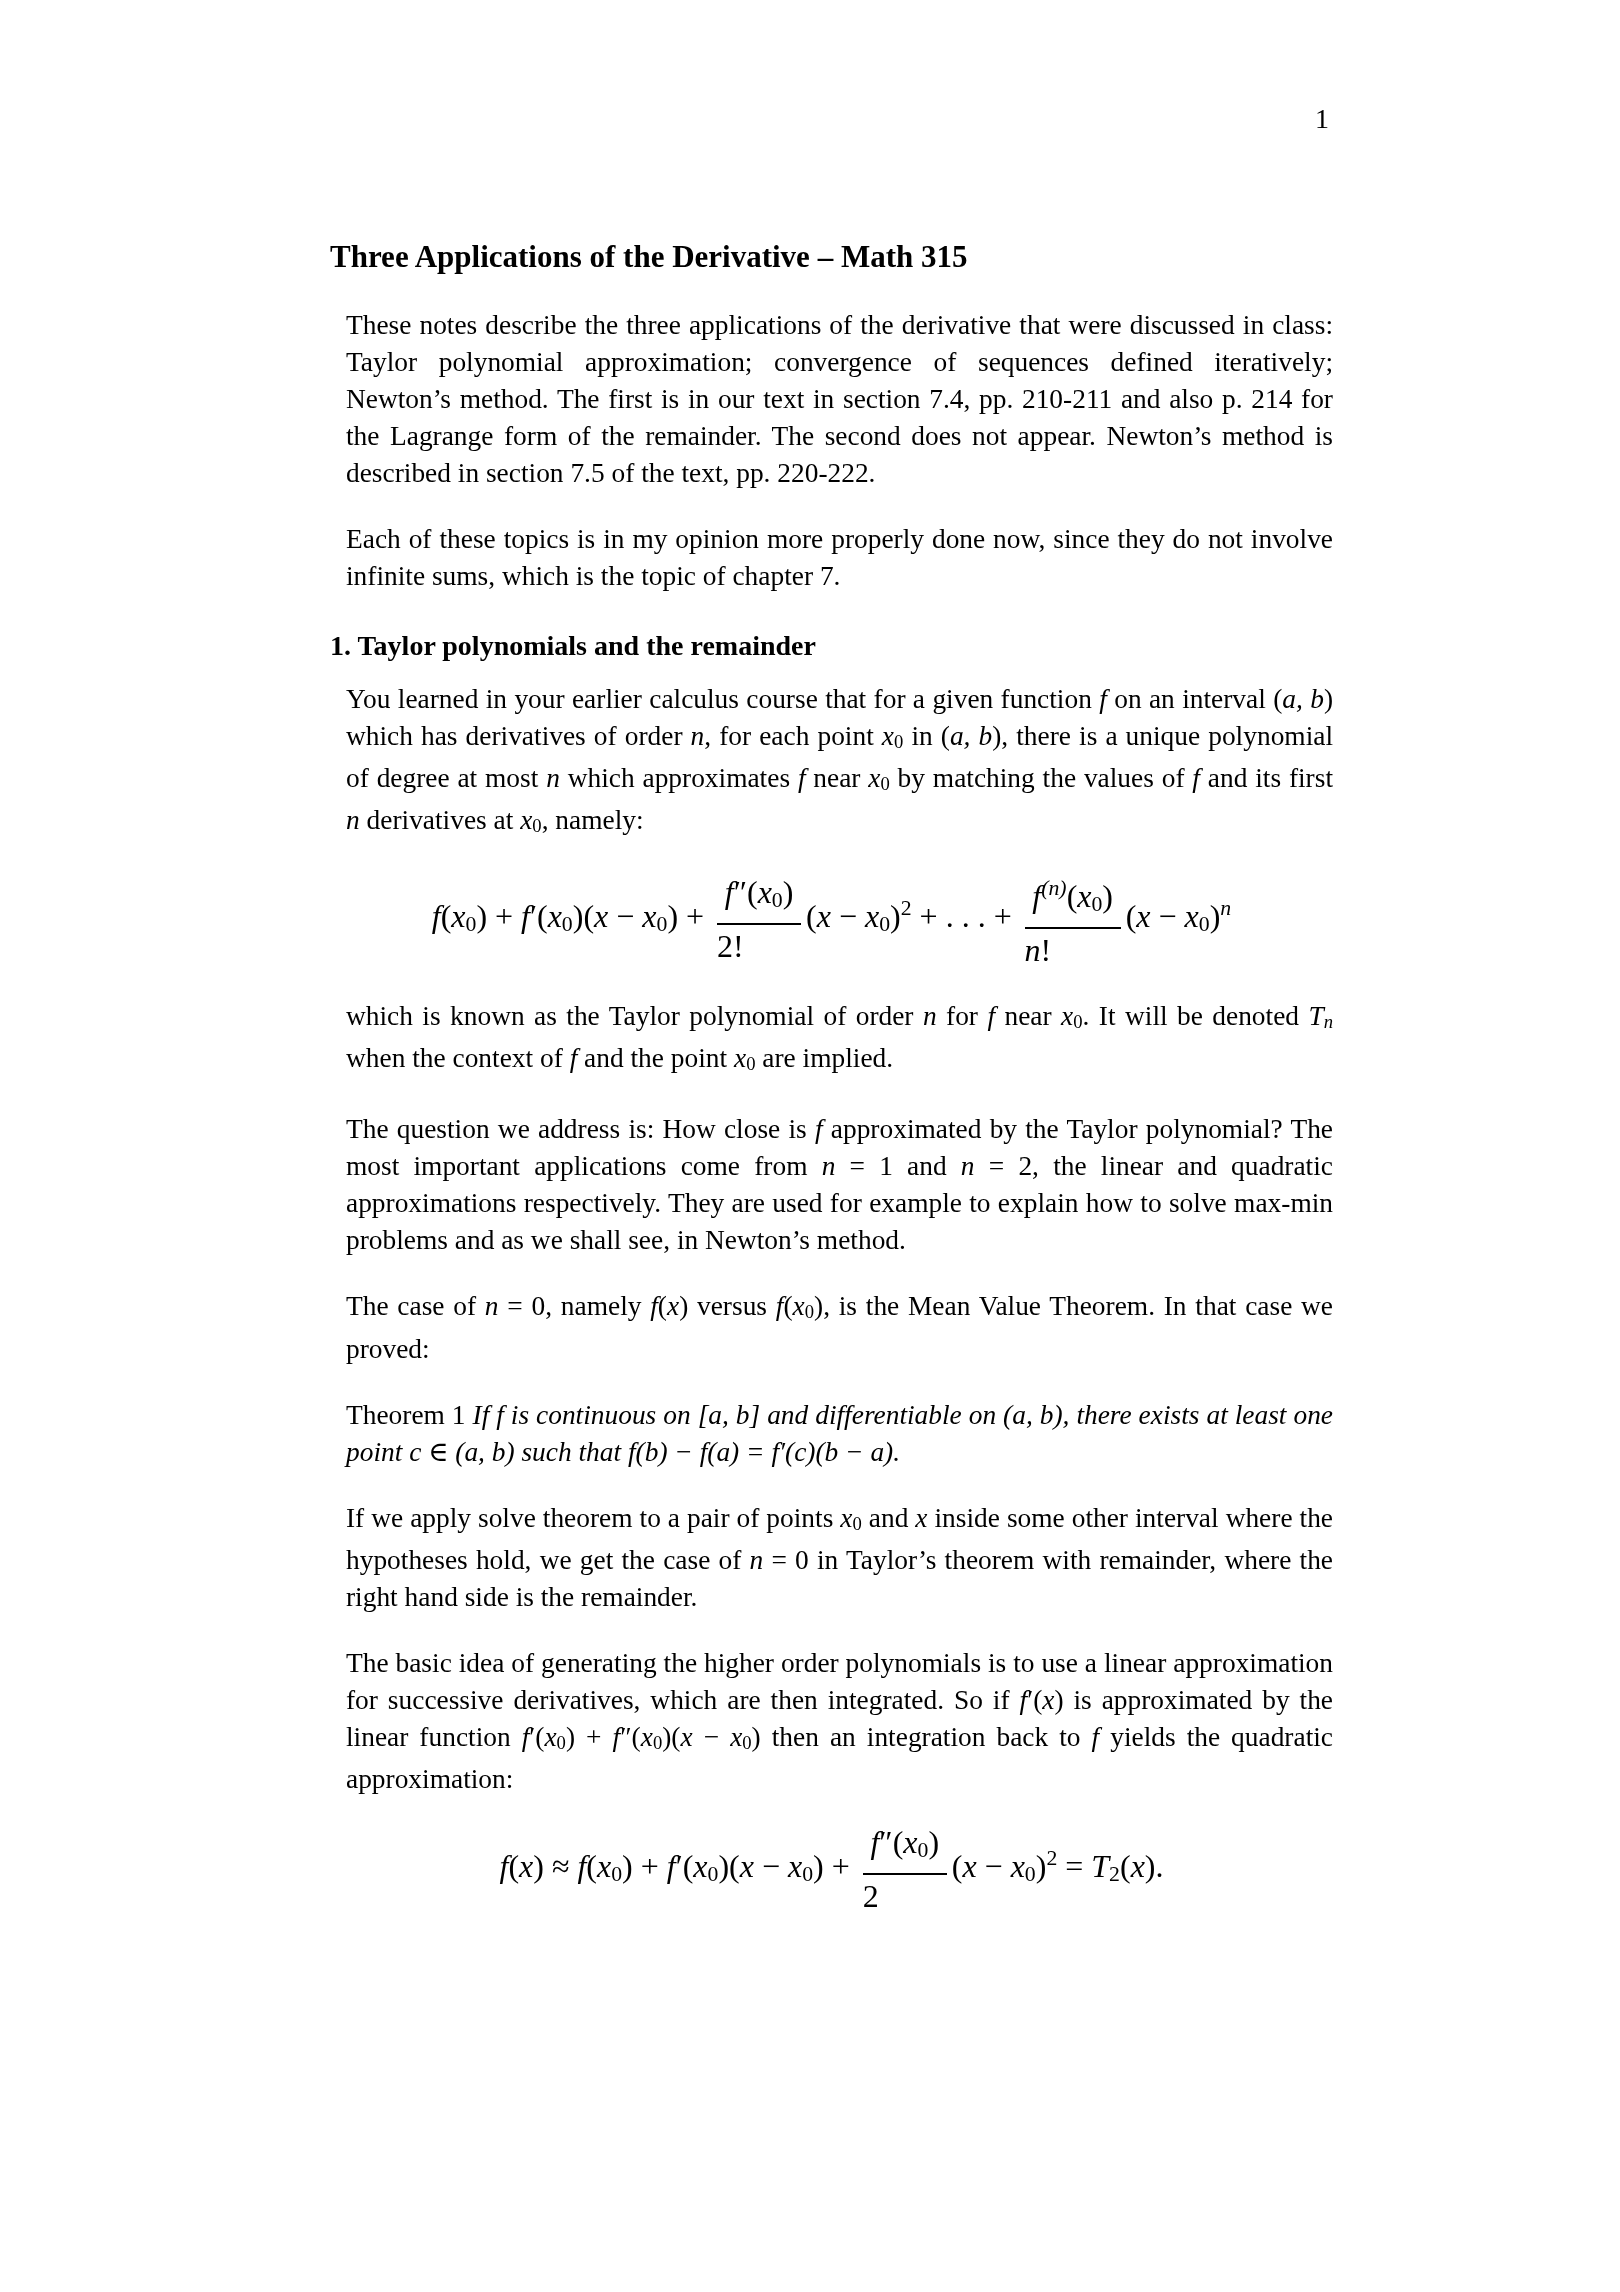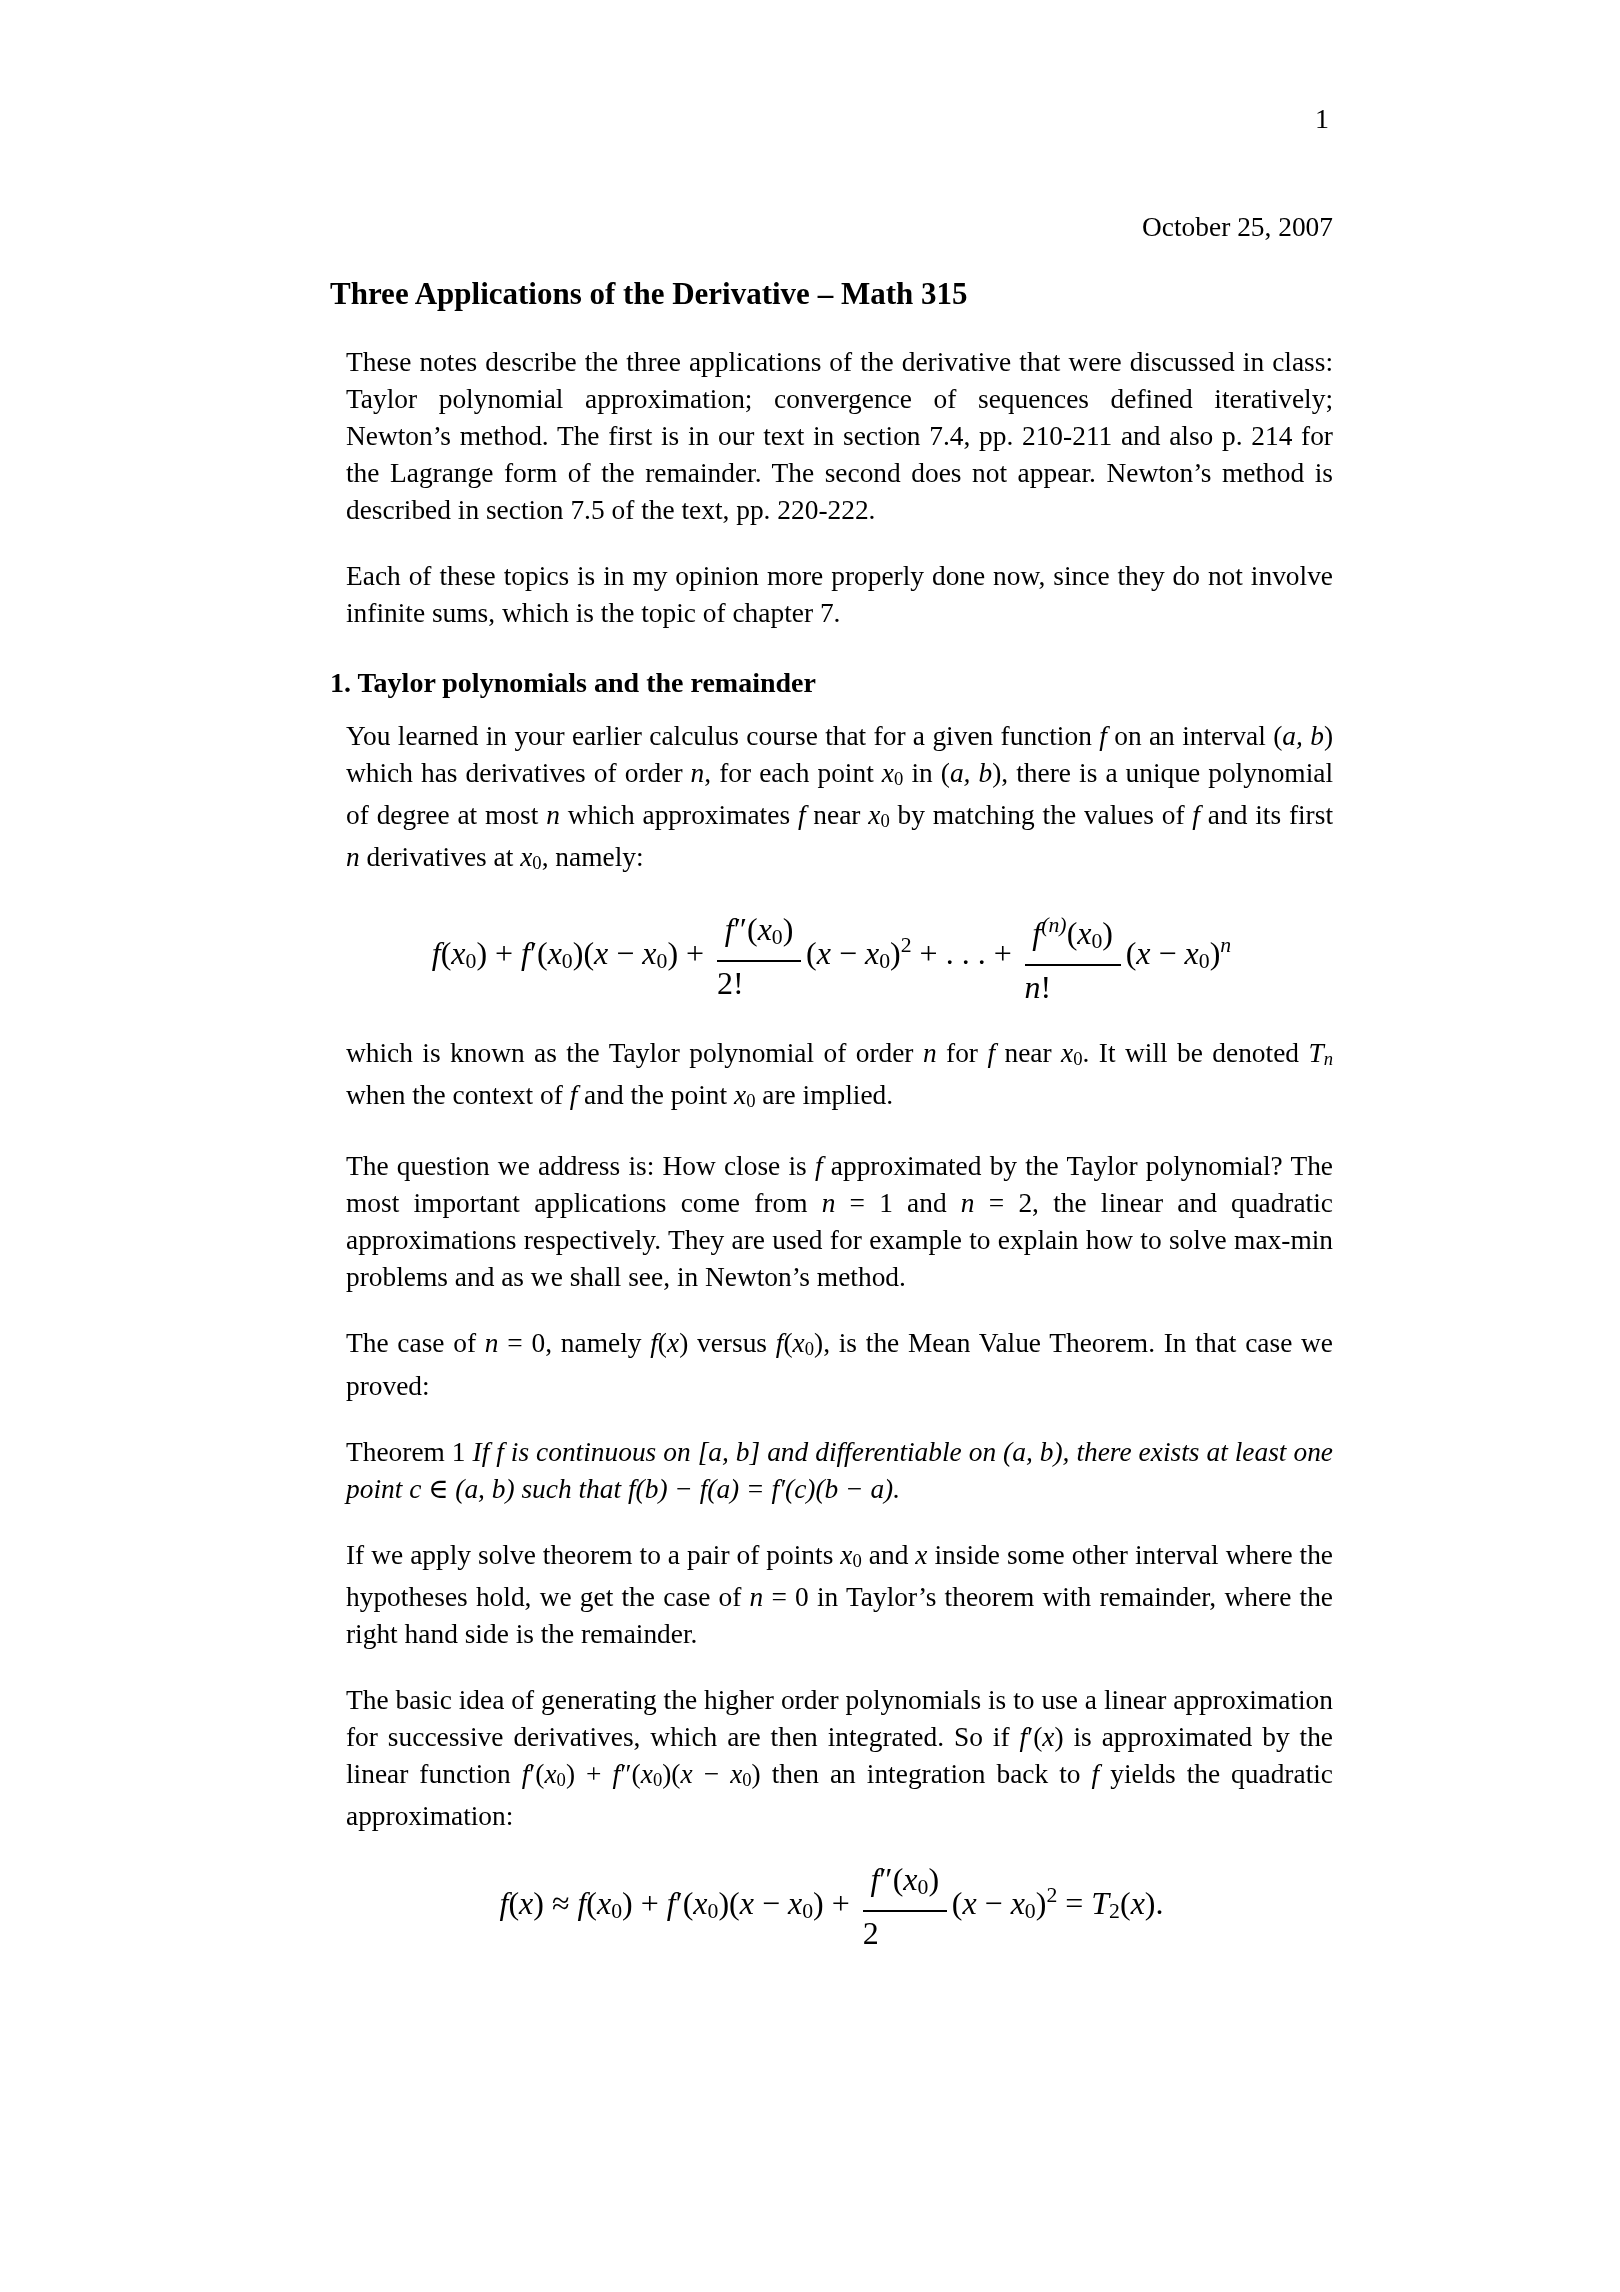--- a/index.html
+++ b/index.html
@@ -79,21 +79,20 @@
   .bd { font-weight: normal; }
   .sb { font-size: 68%; vertical-align: -0.18em; }
   .sp { font-size: 68%; vertical-align: 0.55em; }
 </style>
 </head>
 <body>
 
 <div class="page-number">1</div>
 
 <div class="content">
-  <p class="date-line">October 25, 2007</p>
 
   <h1 class="doc-title">Three Applications of the Derivative – Math 315</h1>
 
   <p class="para"><span>These notes describe the three applications of the derivative that were discussed in class: Taylor polynomial approximation; convergence of sequences defined iteratively; Newton’s method. The first is in our text in section 7.4, pp. 210-211 and also p. 214 for the Lagrange form of the remainder. The second does not appear. Newton’s method is described in section 7.5 of the text, pp. 220-222.</span></p>
 
   <p class="para"><span>Each of these topics is in my opinion more properly done now, since they do not involve infinite sums, which is the topic of chapter 7.</span></p>
 
   <h2 class="section-heading">1. Taylor polynomials and the remainder</h2>
 
   <p class="para"><span>You learned in your earlier calculus course that for a given function </span><span class="it">f</span><span> on an interval (</span><span class="it">a, b</span><span>) which has derivatives of order </span><span class="it">n</span><span>, for each point </span><span class="it">x</span><span class="sb">0</span><span> in (</span><span class="it">a, b</span><span>), there is a unique polynomial of degree at most </span><span class="it">n</span><span> which approximates </span><span class="it">f</span><span> near </span><span class="it">x</span><span class="sb">0</span><span> by matching the values of </span><span class="it">f</span><span> and its first </span><span class="it">n</span><span> derivatives at </span><span class="it">x</span><span class="sb">0</span><span>, namely:</span></p>

